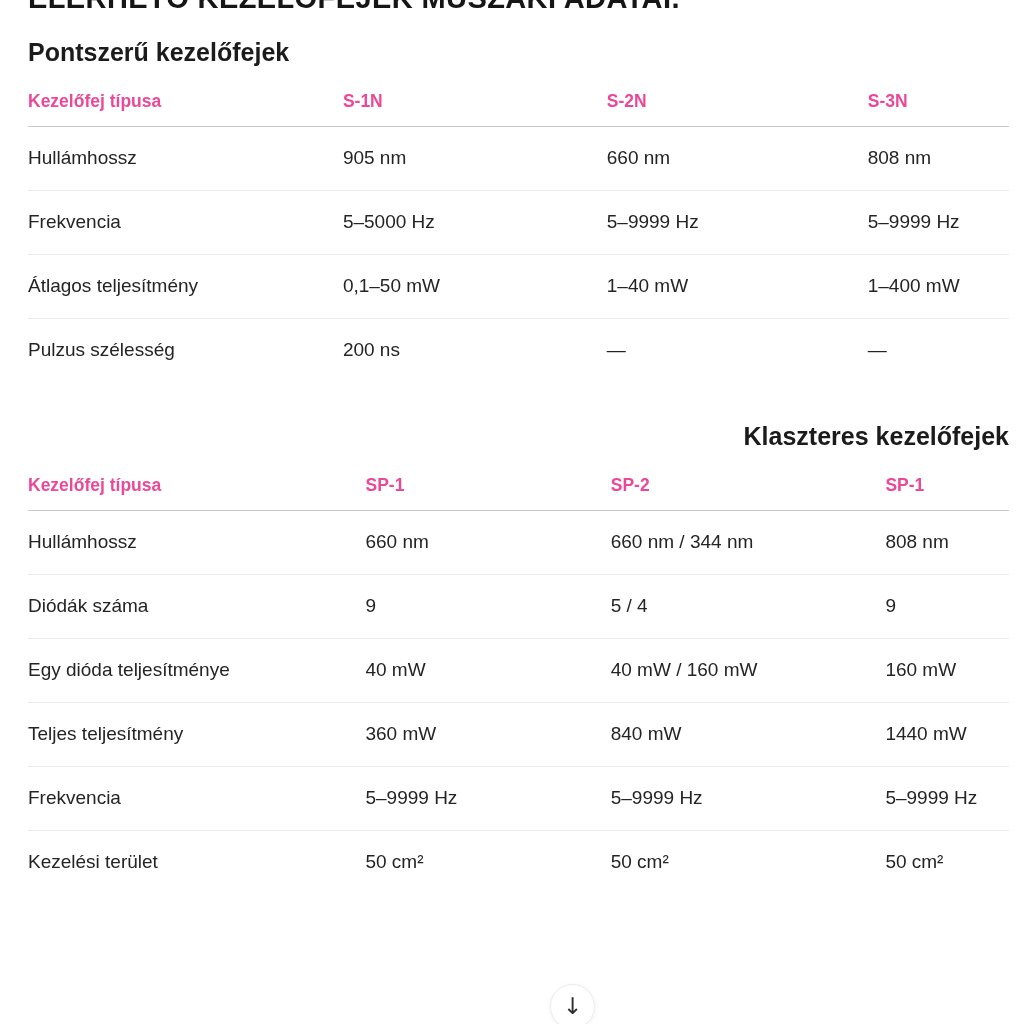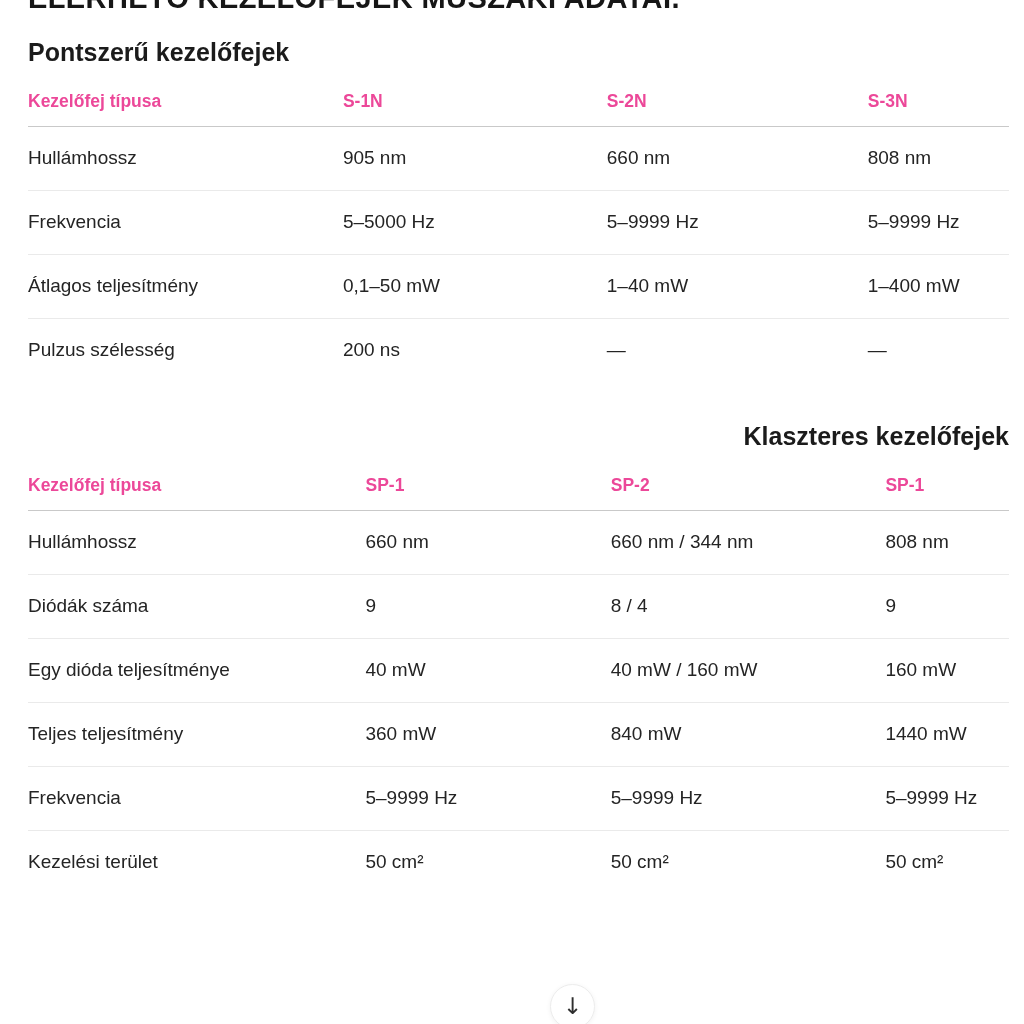--- a/index.html
+++ b/index.html
@@ -175,21 +175,21 @@
     <tbody>
       <tr>
         <td>Hullámhossz</td>
         <td>660 nm</td>
         <td>660 nm / 344 nm</td>
         <td>808 nm</td>
       </tr>
       <tr>
         <td>Diódák száma</td>
         <td>9</td>
-        <td>8 / 4</td>
+        <td>5 / 4</td>
         <td>9</td>
       </tr>
       <tr>
         <td>Egy dióda teljesítménye</td>
         <td>40 mW</td>
         <td>40 mW / 160 mW</td>
         <td>160 mW</td>
       </tr>
       <tr>
         <td>Teljes teljesítmény</td>

